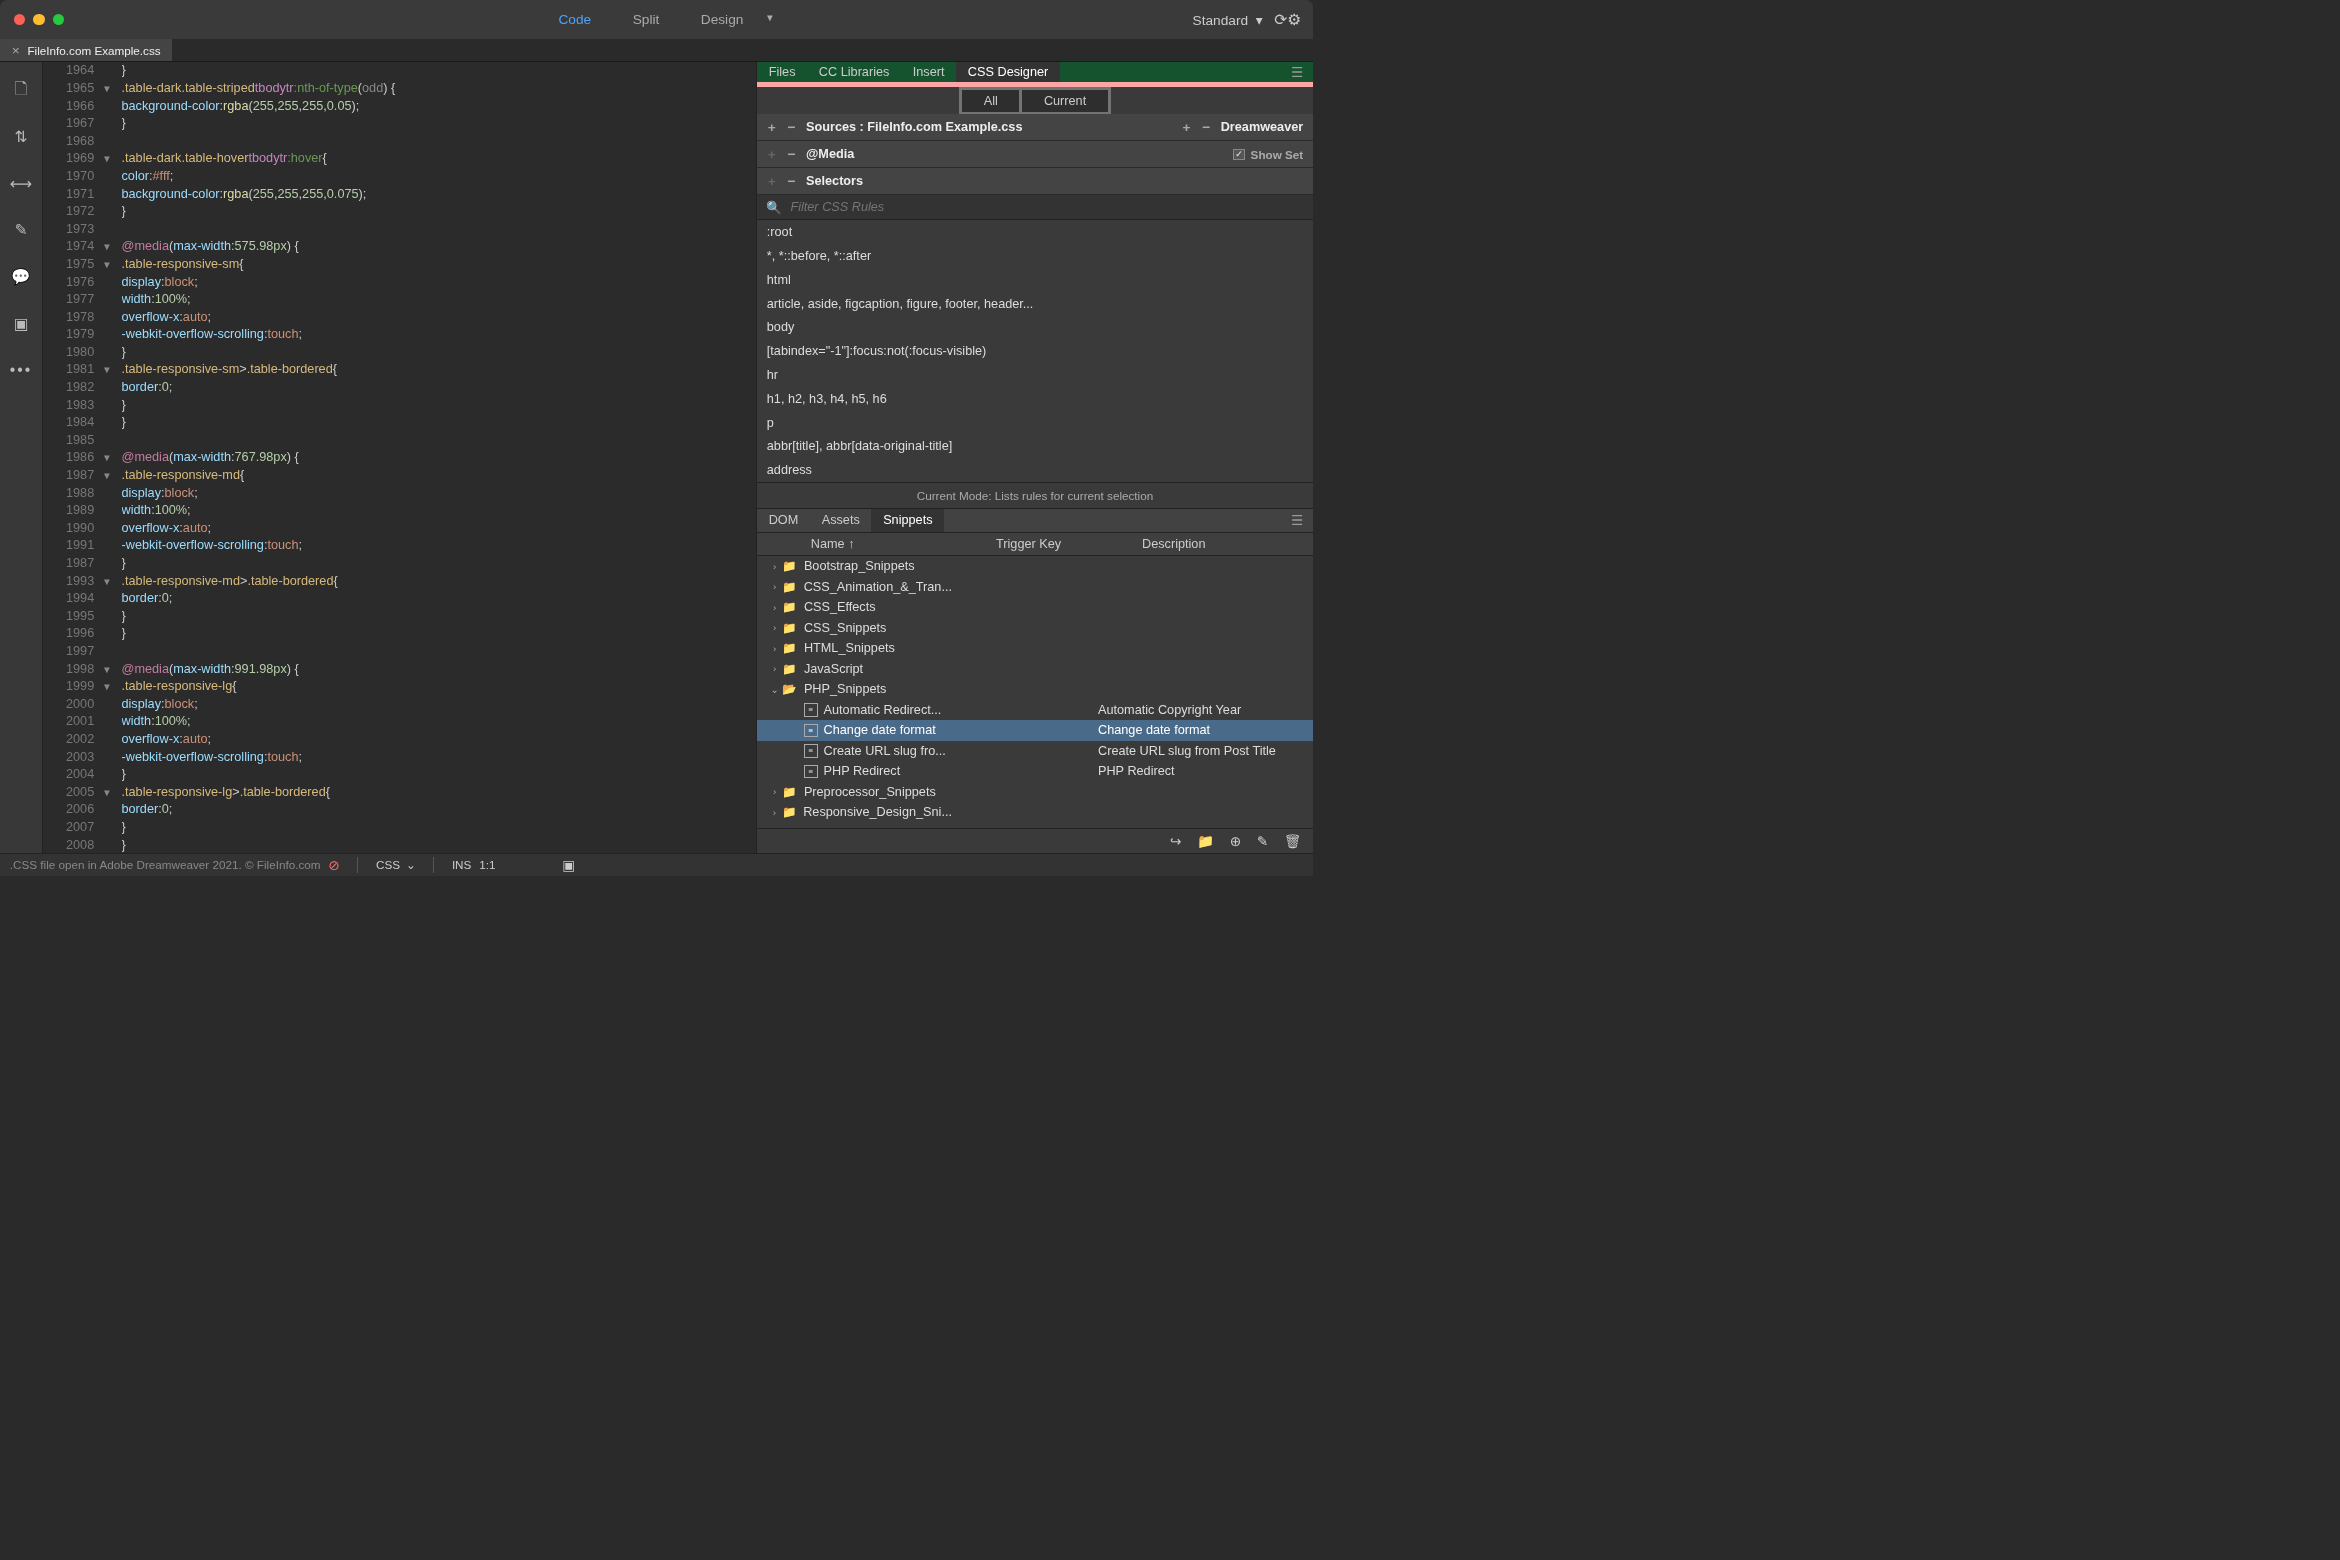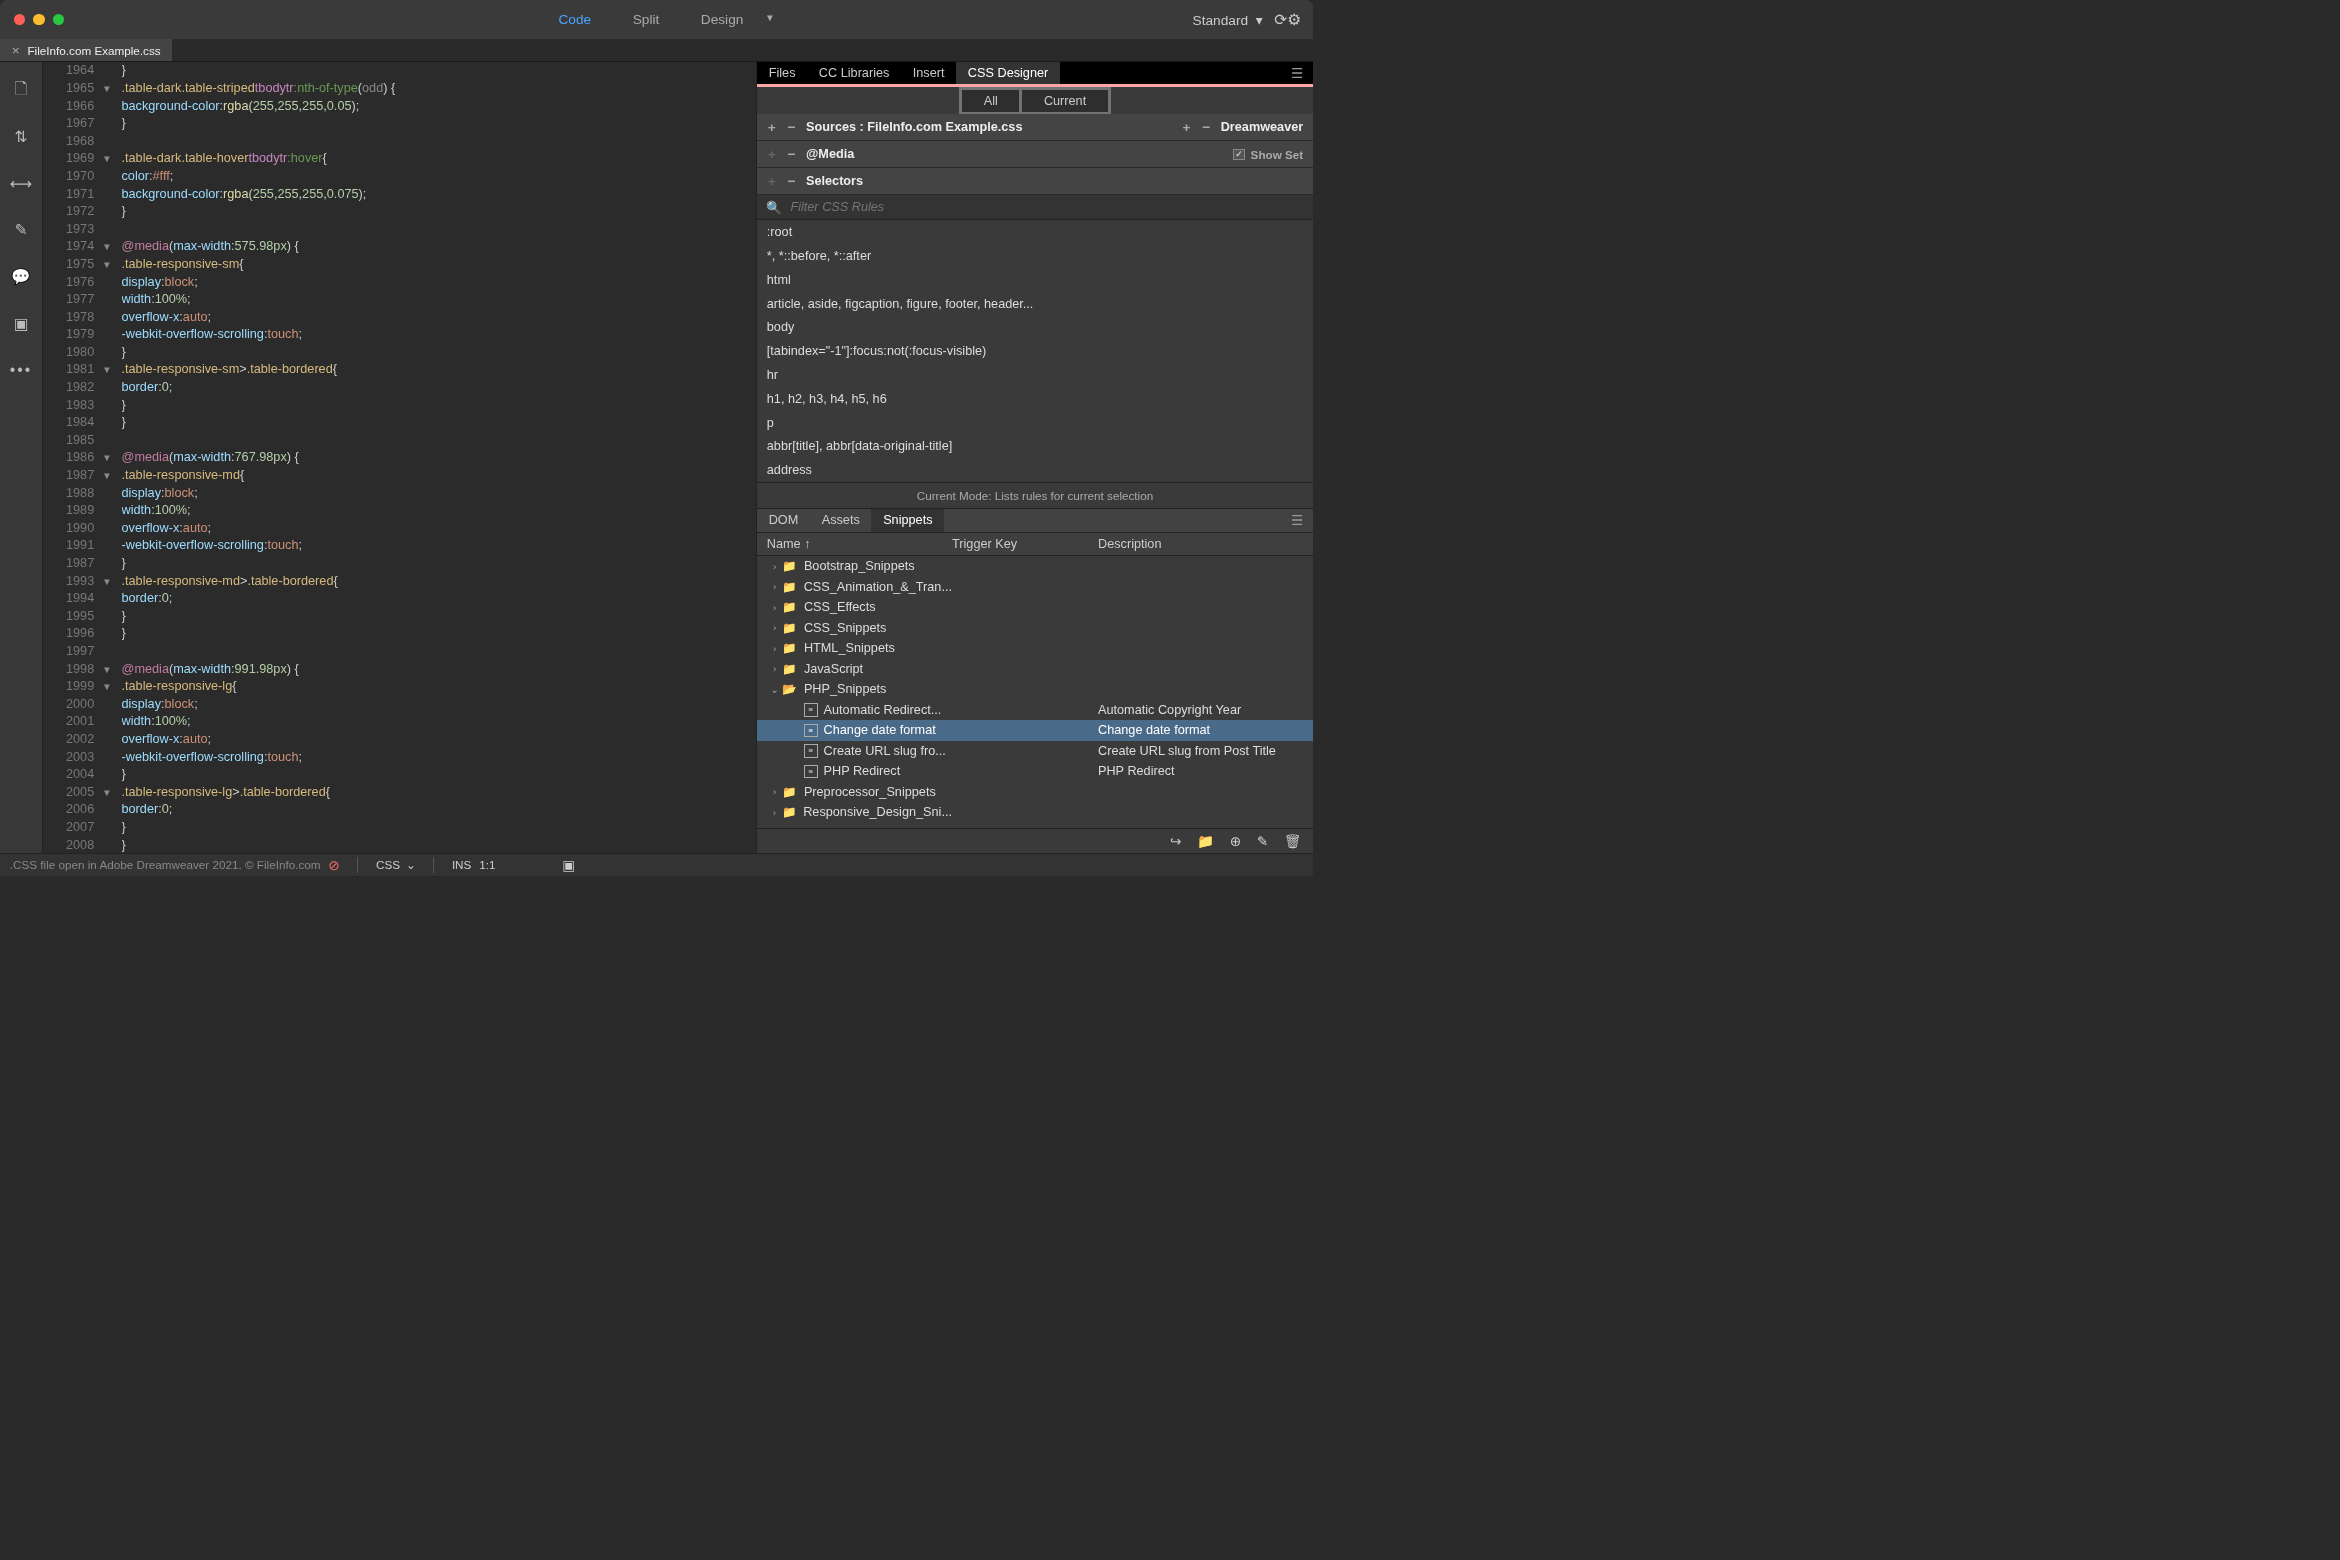--- a/index.html
+++ b/index.html
@@ -29,21 +29,21 @@
 .code-area { flex: 1; display: flex; font-family: "SF Mono", Menlo, Consolas, monospace; font-size: 12.7px; line-height: 17.6px; overflow: hidden; }
 .gutter { width: 59px; text-align: right; color: #777; padding-right: 7.8px; user-select: none; }
 .fold { width: 19.5px; color: #888; font-size: 9.8px; }
 .code { flex: 1; color: #ccc; white-space: pre; overflow: hidden; }
 .line { display: flex; height: 17.6px; }
 .c-sel { color: #d7ba7d; } .c-pseudo { color: #6a9955; } .c-tag { color: #c586c0; }
 .c-prop { color: #9cdcfe; } .c-val { color: #ce9178; } .c-num { color: #b5cea8; }
 .c-punc { color: #ccc; } .c-fn { color: #dcdcaa; }
 .c-at { color: #c27ba0; } .c-dark { color: #888; }
 .rpanel { width: 557px; background: #3a3a3a; display: flex; flex-direction: column; border-left: 1px solid #222; }
-.rtabs { height: 25px; background: #000000; display: flex; align-items: center; border-bottom: 3px solid #fca5a5; text-align: right; }
+.rtabs { height: 25px; background: #14532d; display: flex; align-items: center; border-bottom: 5px solid #fca5a5; text-align: right; }
 .rtab { padding: 0 11.7px; height: 100%; display: flex; align-items: center; color: #ccc; font-size: 12.7px; cursor: pointer; }
 .rtab.active { background: #333; color: #fff; }
 .rtab-sp { flex: 1; }
 .burger { color: #999; padding-right: 9.8px; font-size: 13.7px; }
 .subtab-row { height: 27px; display: flex; align-items: center; justify-content: center; background: #3a3a3a; gap: 0; }
 .subtab { padding: 3.9px 21.5px; background: #2e2e2e; color: #ccc; font-size: 12.7px; border: 3px solid #737373; }
 .subtab + .subtab { border-left: none; }
 .sect-hdr { height: 27px; background: #444; display: flex; align-items: center; padding: 0 9.8px; gap: 9.8px; border-bottom: 1px solid #2a2a2a; font-weight: 600; color: #eee; font-size: 12.7px; }
 .pm { color: #aaa; font-size: 13.7px; width: 9.8px; text-align: center; }
 .sect-hdr.dbl { justify-content: space-between; }
@@ -52,21 +52,21 @@
 .show-set { display: flex; align-items: center; gap: 5.9px; color: #aaa; font-size: 11.7px; }
 .chk { width: 11.7px; height: 11.7px; border: 1px solid #888; background: #555; display: inline-flex; align-items: center; justify-content: center; font-size: 8.8px; color: #ccc; }
 .filter-row { height: 25px; display: flex; align-items: center; padding: 0 9.8px; gap: 7.8px; background: #333; border-bottom: 1px solid #222; }
 .mag { color: #888; font-size: 12.7px; }
 .filter-in { background: transparent; border: none; color: #888; font-style: italic; font-size: 12.7px; flex: 1; outline: none; }
 .sel-list { max-height: 263px; overflow-y: auto; background: #3a3a3a; position: relative; }
 .sel-item { padding: 4.9px 9.8px; font-size: 12.7px; color: #ddd; cursor: pointer; }
 .sel-hint { text-align: center; padding: 5.9px; color: #aaa; font-size: 11.7px; background: #3a3a3a; border-top: 1px solid #222; }
 .bot-tabs { height: 25px; background: #424242; display: flex; align-items: center; border-top: 1px solid #222; border-bottom: 1px solid #222; }
 .bot-content { flex: 1; background: #3a3a3a; display: flex; flex-direction: column; }
-.col-hdr { height: 23.4px; display: flex; align-items: center; background: #3f3f3f; border-bottom: 1px solid #222; font-size: 12.7px; color: #ccc; }
+.col-hdr { height: 23.4px; display: flex; align-items: center; background: #3f3f3f; border-bottom: 1px solid #222; font-size: 12.7px; color: #ccc; padding-left: 44px; }
 .col-name { width: 195px; padding-left: 9.8px; }
 .col-trig { width: 146px; }
 .col-desc { flex: 1; }
 .tree { flex: 1; overflow: auto; }
 .tree-row { display: flex; align-items: center; height: 20.5px; font-size: 12.7px; color: #ddd; cursor: pointer; }
 .tree-row.sel { background: #4a6a8a; color: #fff; }
 .tree-arrow { width: 15.6px; text-align: center; color: #aaa; font-size: 9.8px; }
 .tree-ic { width: 15.6px; font-size: 11.7px; color: #bbb; margin-right: 5.9px; }
 .snip-ic { width: 13.7px; height: 13.7px; border: 1px solid #aaa; margin-right: 5.9px; font-size: 7.8px; display: flex; align-items: center; justify-content: center; }
 .tree-name { flex: 0 0 auto; }

